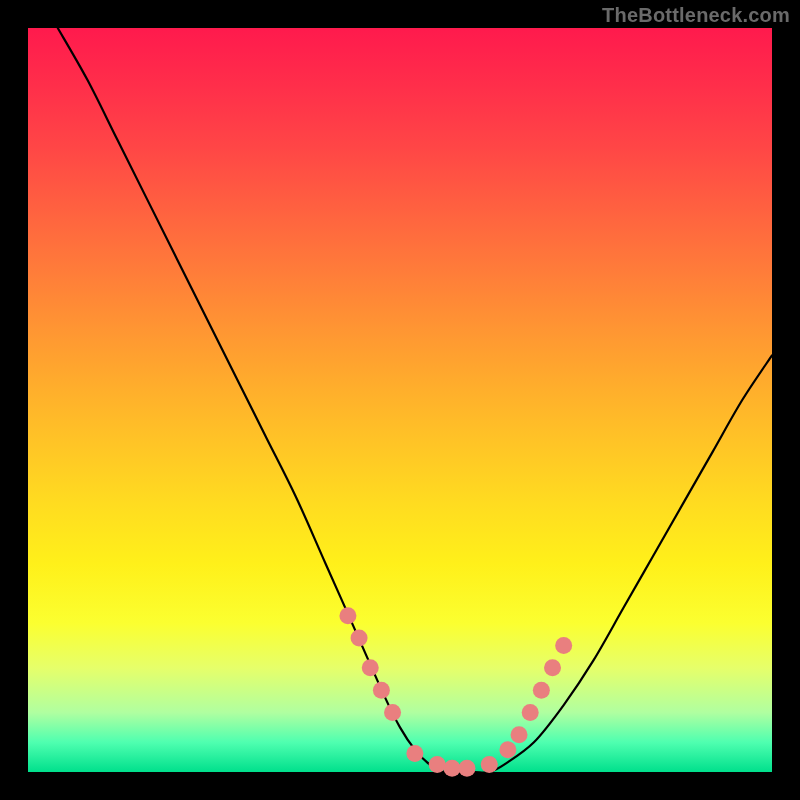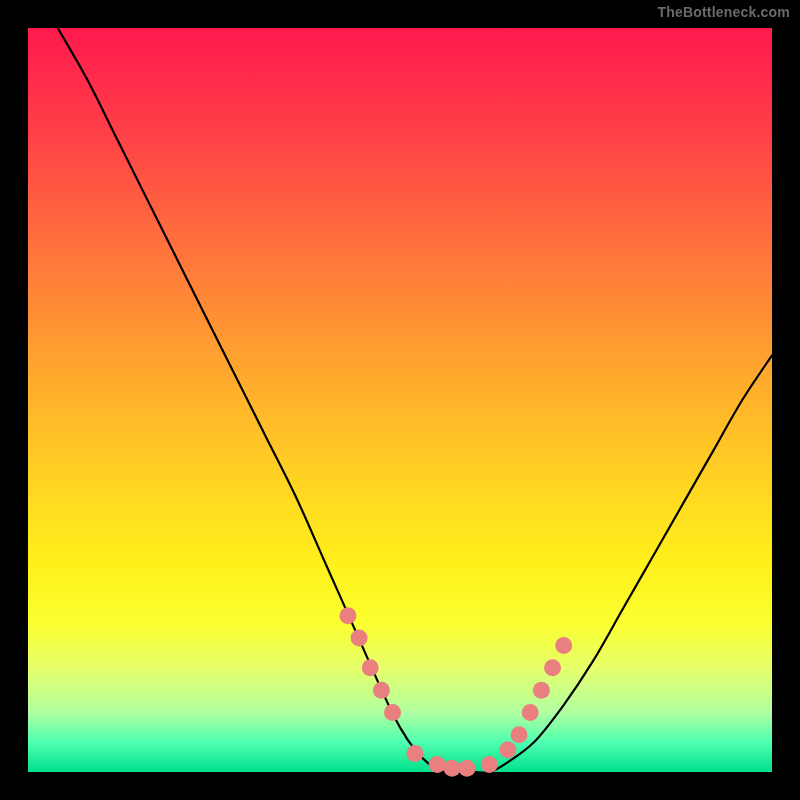--- a/index.html
+++ b/index.html
@@ -29,21 +29,21 @@
       #e6ff6a 86%,
       #b0ffa0 92%,
       #4fffb0 96%,
       #00e08c 100%
     );
   }
   .watermark {
     position: absolute;
     top: 4px; right: 10px;
     font-family: Arial, Helvetica, sans-serif;
-    font-size: 14px;
+    font-size: 20px;
     font-weight: 600;
     color: #6a6a6a;
     letter-spacing: 0.2px;
   }
   svg.curve {
     position: absolute;
     left: 0; top: 0;
     width: 744px; height: 744px;
     overflow: visible;
   }

